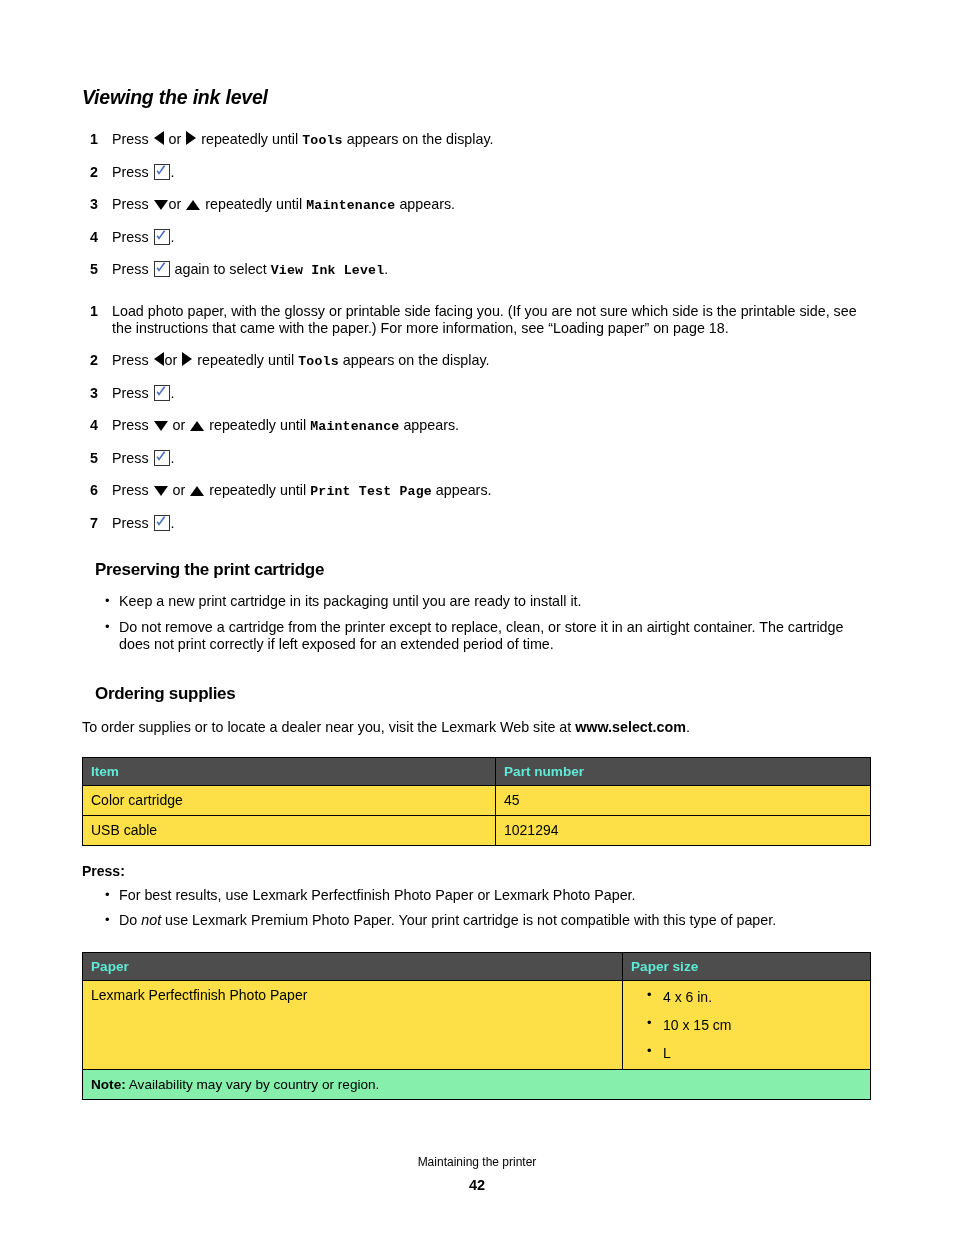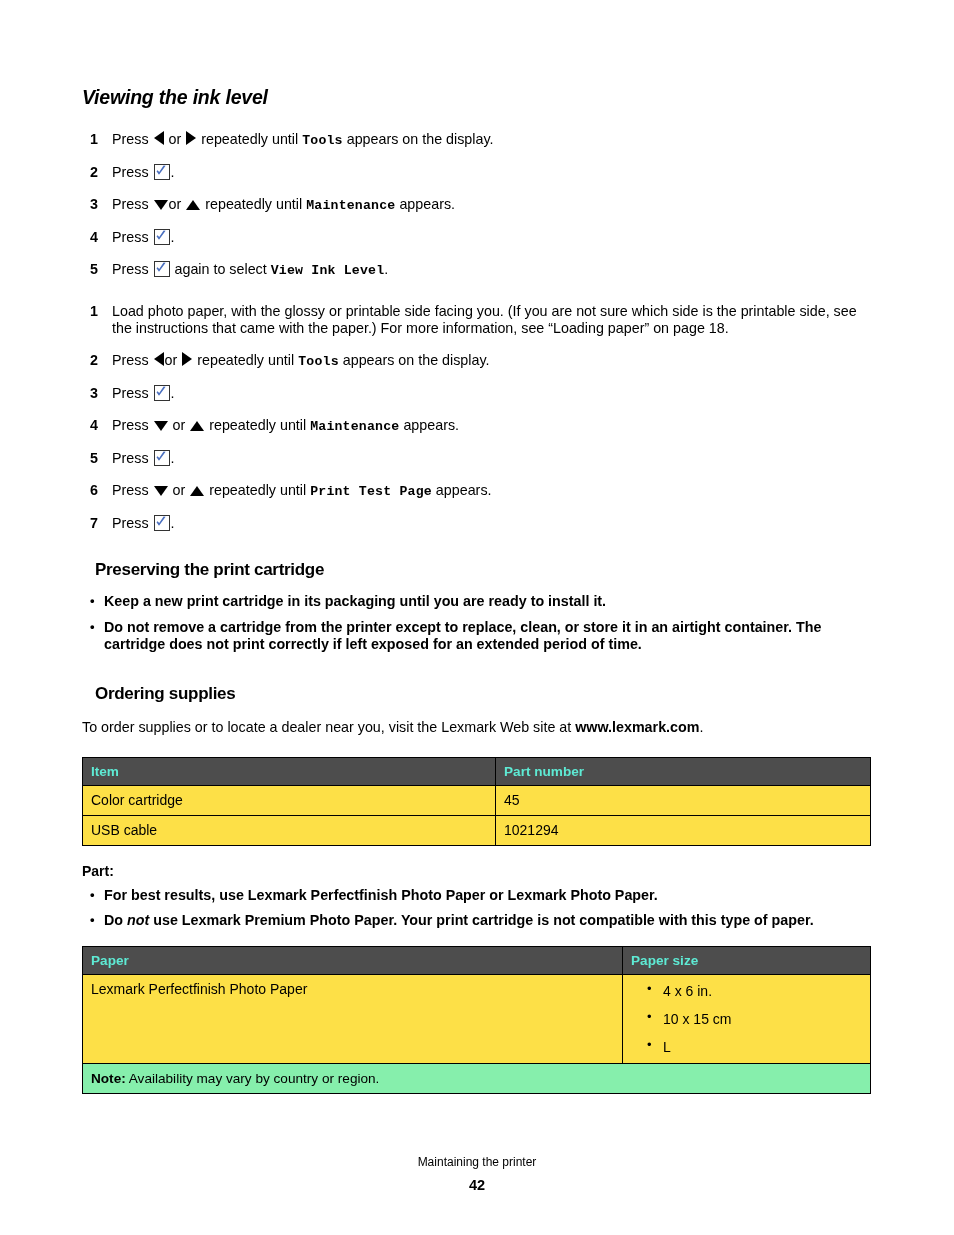--- a/index.html
+++ b/index.html
@@ -55,23 +55,22 @@
     position: absolute;
     left: 8px;
     top: 0;
     font-weight: bold;
     font-size: 14.3px;
   }
 
   
   ul.bullets {
     list-style: none;
-    margin: 0;
+    margin: 15px;
     padding: 0;
-    font-weight: bold;
   }
   ul.bullets > li {
     position: relative;
     padding-left: 22px;
     font-size: 14.3px;
     line-height: 17.5px;
     margin-top: 8px;
   }
   ul.bullets > li:before {
     content: "\2022";
@@ -328,21 +327,21 @@
     <h1 class="h1">Preserving the print cartridge</h1>
     <ul class="bullets" style="margin-top:8px;">
       <li>Keep a new print cartridge in its packaging until you are ready to install it.</li>
       <li>Do not remove a cartridge from the printer except to replace, clean, or store it in an airtight container. The cartridge does not print correctly if left exposed for an extended period of time.</li>
     </ul>
   </div>
 
   <div style="margin-top:30px;">
     <h1 class="h1">Ordering supplies</h1>
 
-    <p style="font-size:14.3px; line-height:18px; margin:14px 0 0 0;"><span>To order supplies or to locate a dealer near you, visit the Lexmark Web site at </span><span class="b">www.lexmark.com</span><span>.</span></p>
+    <p style="font-size:14.3px; line-height:18px; margin:14px 0 0 0;"><span>To order supplies or to locate a dealer near you, visit the Lexmark Web site at </span><span class="b">www.select.com</span><span>.</span></p>
 
     <table class="doc" style="margin-top:21px;">
       <colgroup>
           <col style="width:413px">
           <col style="width:375px">
         </colgroup>
       <thead>
         <tr>
           <th>Item</th>
           <th>Part number</th>
@@ -354,28 +353,28 @@
           <td>45</td>
         </tr>
         <tr>
           <td>USB cable</td>
           <td>1021294</td>
         </tr>
       </tbody>
     </table>
 
     <div style="margin-top:17px;">
-      <div class="b" style="font-size:14px;">Part:</div>
+      <div class="b" style="font-size:14px;">Press:</div>
       <ul class="bullets" style="margin-top:7px;">
         <li>For best results, use Lexmark Perfectfinish Photo Paper or Lexmark Photo Paper.</li>
         <li><span>Do </span><span class="i">not</span><span> use Lexmark Premium Photo Paper. Your print cartridge is not compatible with this type of paper.</span></li>
       </ul>
     </div>
 
-    <table class="doc" style="margin-top:16px;">
+    <table class="doc" style="margin-top:22px;">
       <colgroup>
           <col style="width:540px">
           <col style="width:248px">
         </colgroup>
       <thead>
         <tr>
           <th>Paper</th>
           <th>Paper size</th>
         </tr>
       </thead>

